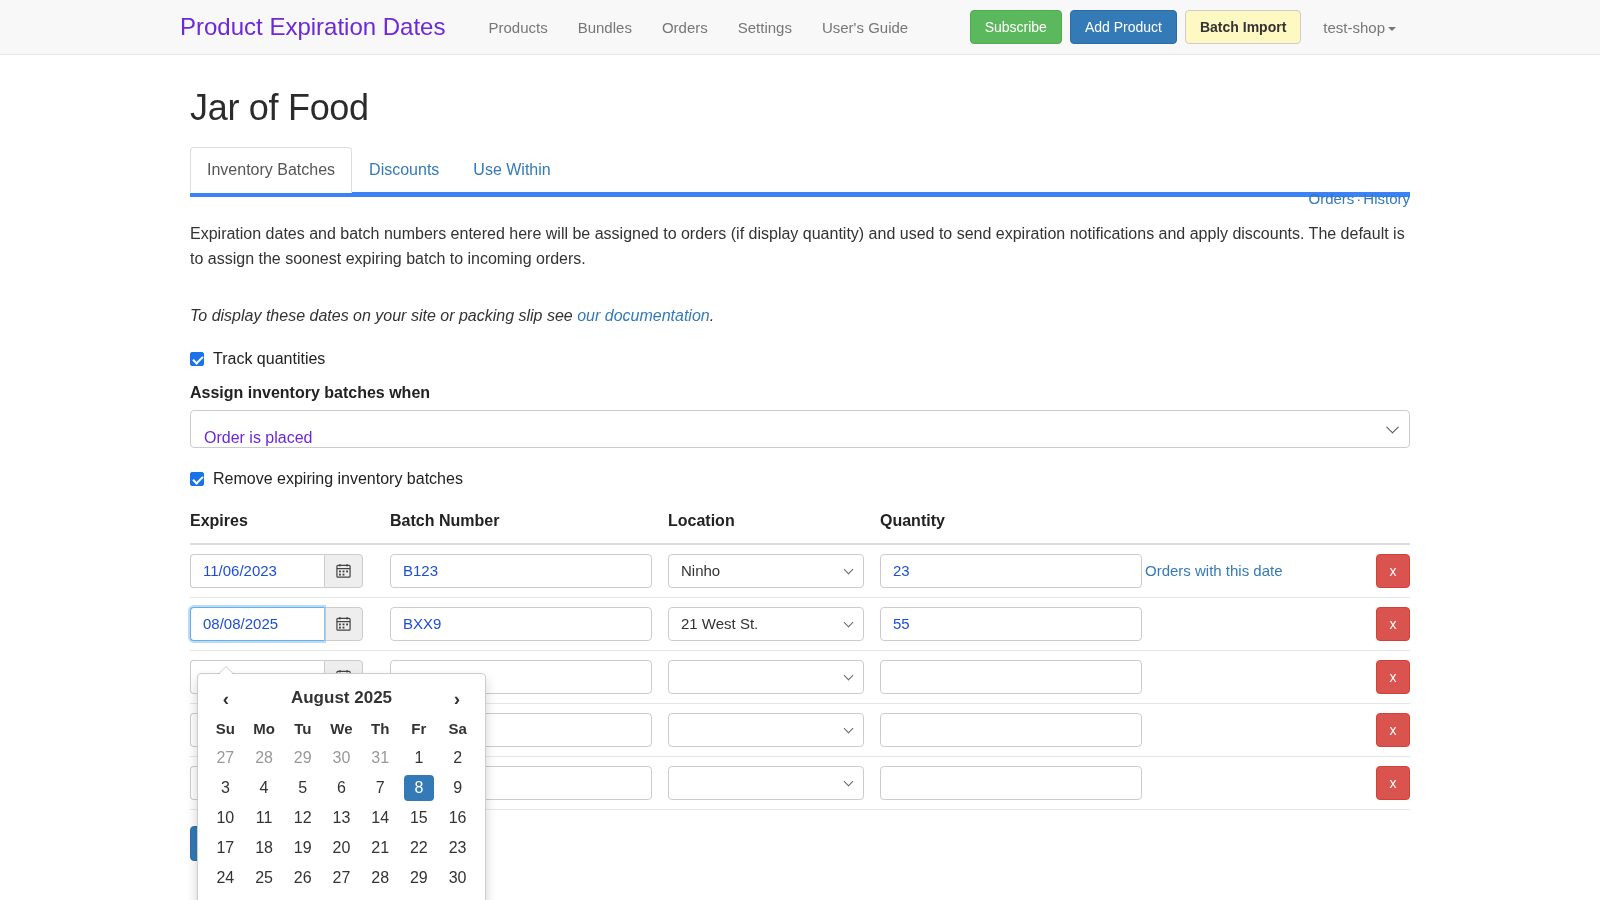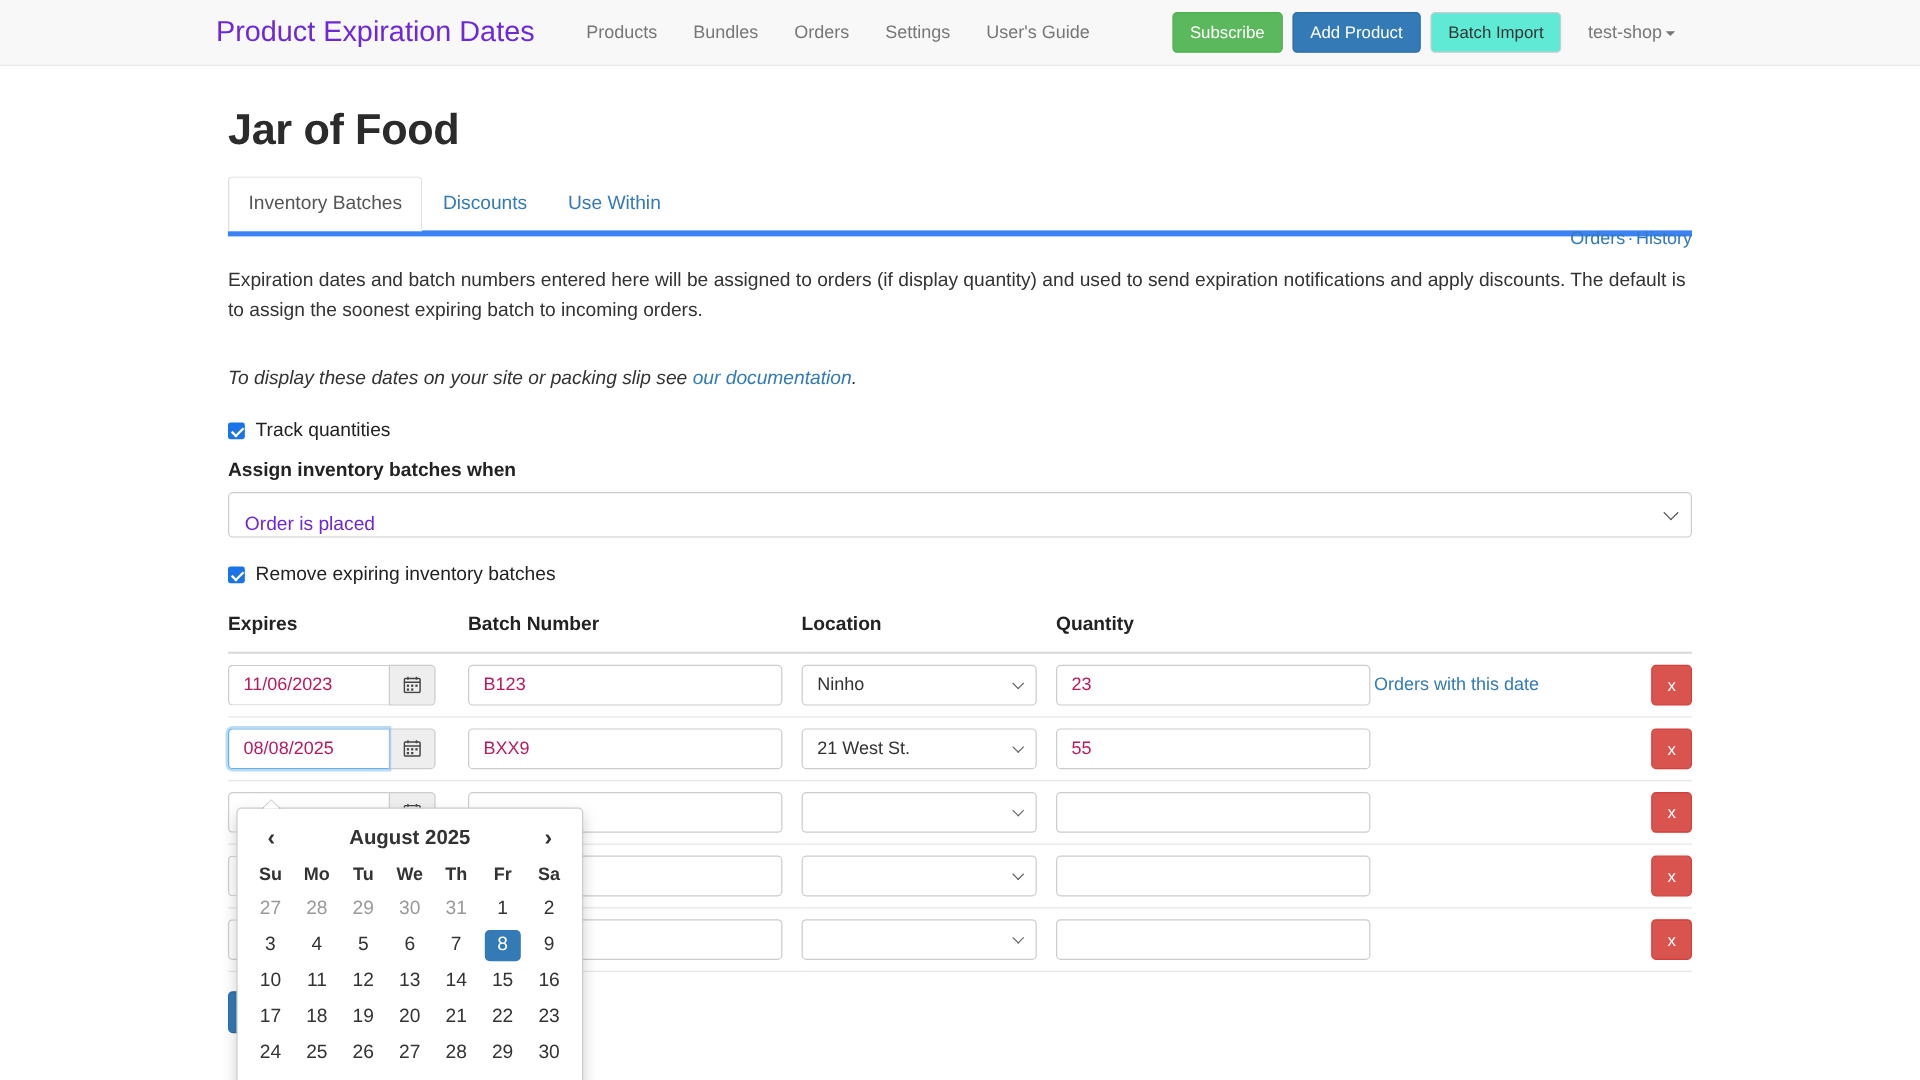--- a/index.html
+++ b/index.html
@@ -46,21 +46,21 @@
     font-size: 14px;
     border-radius: 4px;
     padding: 7px 14px;
     border: 1px solid transparent;
     cursor: pointer;
     white-space: nowrap;
     line-height: 1.3;
   }
   .btn-success { background: #5cb85c; border-color: #4cae4c; color: #fff; }
   .btn-primary { background: #337ab7; border-color: #2e6da4; color: #fff; }
-  .btn-default { background: #5eead4; border-color: #ccc; color: #333; }
+  .btn-default { background: #fef9c3; border-color: #ccc; color: #333; font-weight: bold; }
   .shop-dd {
     font-size: 15px;
     color: #777777;
     padding: 0 6px 0 14px;
     cursor: pointer;
     white-space: nowrap;
   }
   .caret {
     display: inline-block;
     width: 0; height: 0;
@@ -89,21 +89,21 @@
     text-align: right;
     font-size: 15px;
     position: absolute;
     right: 0;
     top: 135px;
   }
   .dot-sep { color: #337ab7; padding: 0 2px; }
 
   h1.page-title {
     font-size: 36px;
-    font-weight: bold;
+    font-weight: normal;
     color: #2b2b2b;
     margin: 12px 0 0 0;
     letter-spacing: -0.3px;
   }
 
   .bundle-check {
     margin-top: 48px;
     display: flex;
     align-items: center;
     gap: 9px;
@@ -250,21 +250,21 @@
   .input-group {
     display: flex;
     width: 173px;
   }
   .txt {
     height: 34px;
     border: 1px solid #ccc;
     border-radius: 4px;
     background: #fff;
     font-size: 15px;
-    color: #be185d;
+    color: #1d4ed8;
     padding: 0 12px;
     display: flex;
     align-items: center;
     font-family: "Liberation Sans", sans-serif;
     cursor: text;
   }
   .input-group .txt {
     flex: 1;
     border-radius: 4px 0 0 4px;
     border-right: none;

